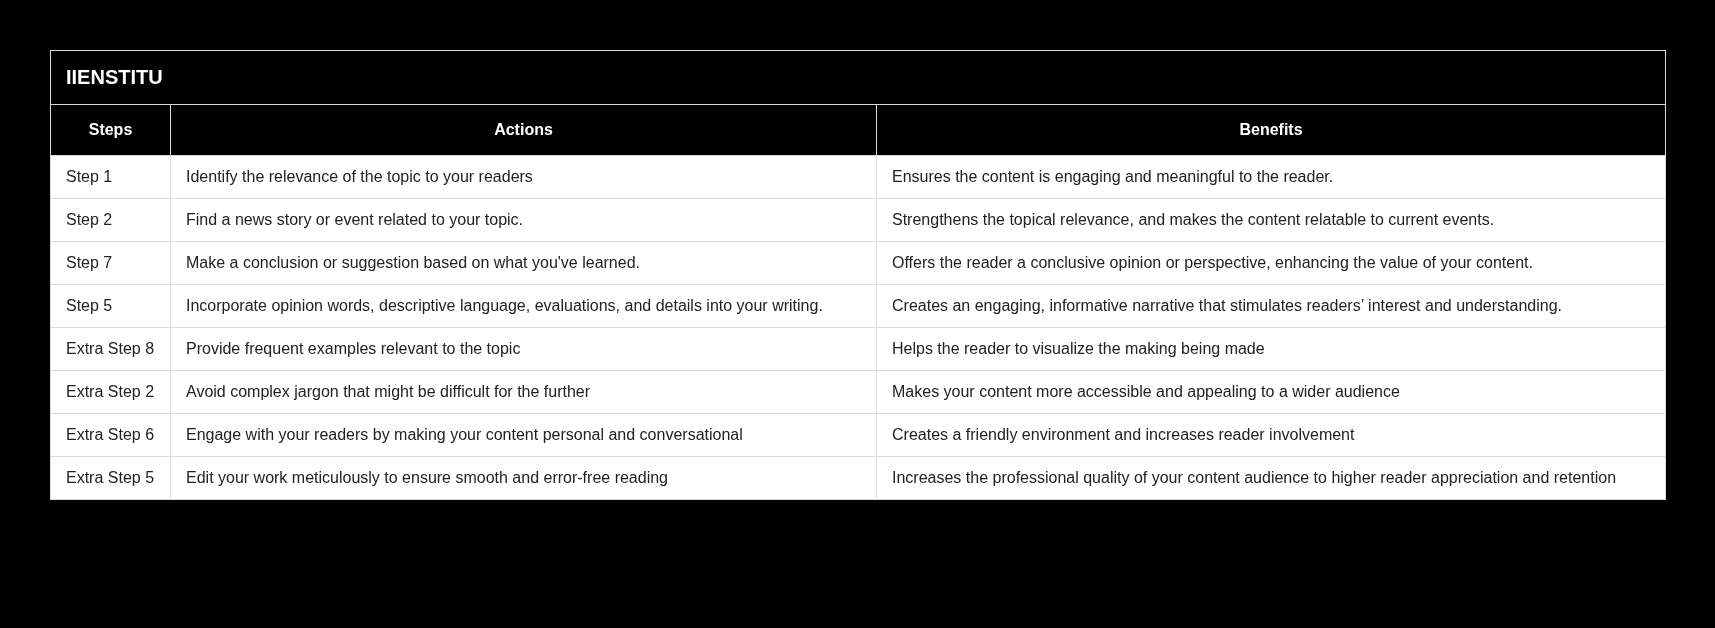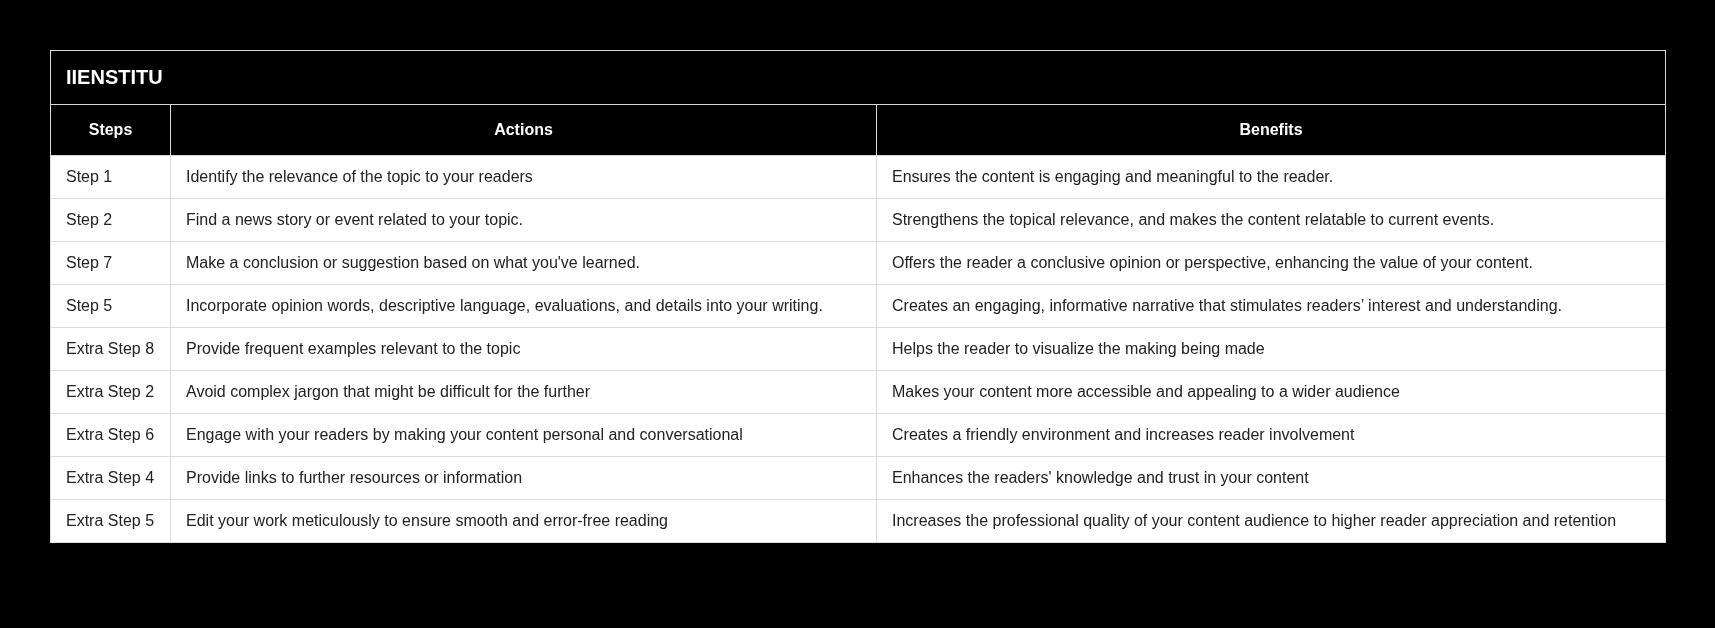--- a/index.html
+++ b/index.html
@@ -111,24 +111,19 @@
         <td>Extra Step 2</td>
         <td>Avoid complex jargon that might be difficult for the further</td>
         <td>Makes your content more accessible and appealing to a wider audience</td>
       </tr>
       <tr>
         <td>Extra Step 6</td>
         <td>Engage with your readers by making your content personal and conversational</td>
         <td>Creates a friendly environment and increases reader involvement</td>
       </tr>
       <tr>
-        <td>Extra Step 4</td>
-        <td>Provide links to further resources or information</td>
-        <td>Enhances the readers' knowledge and trust in your content</td>
-      </tr>
-      <tr>
         <td>Extra Step 5</td>
         <td>Edit your work meticulously to ensure smooth and error-free reading</td>
         <td>Increases the professional quality of your content audience to higher reader appreciation and retention</td>
       </tr>
     </tbody>
   </table>
 </div>
 
 </body></html>

